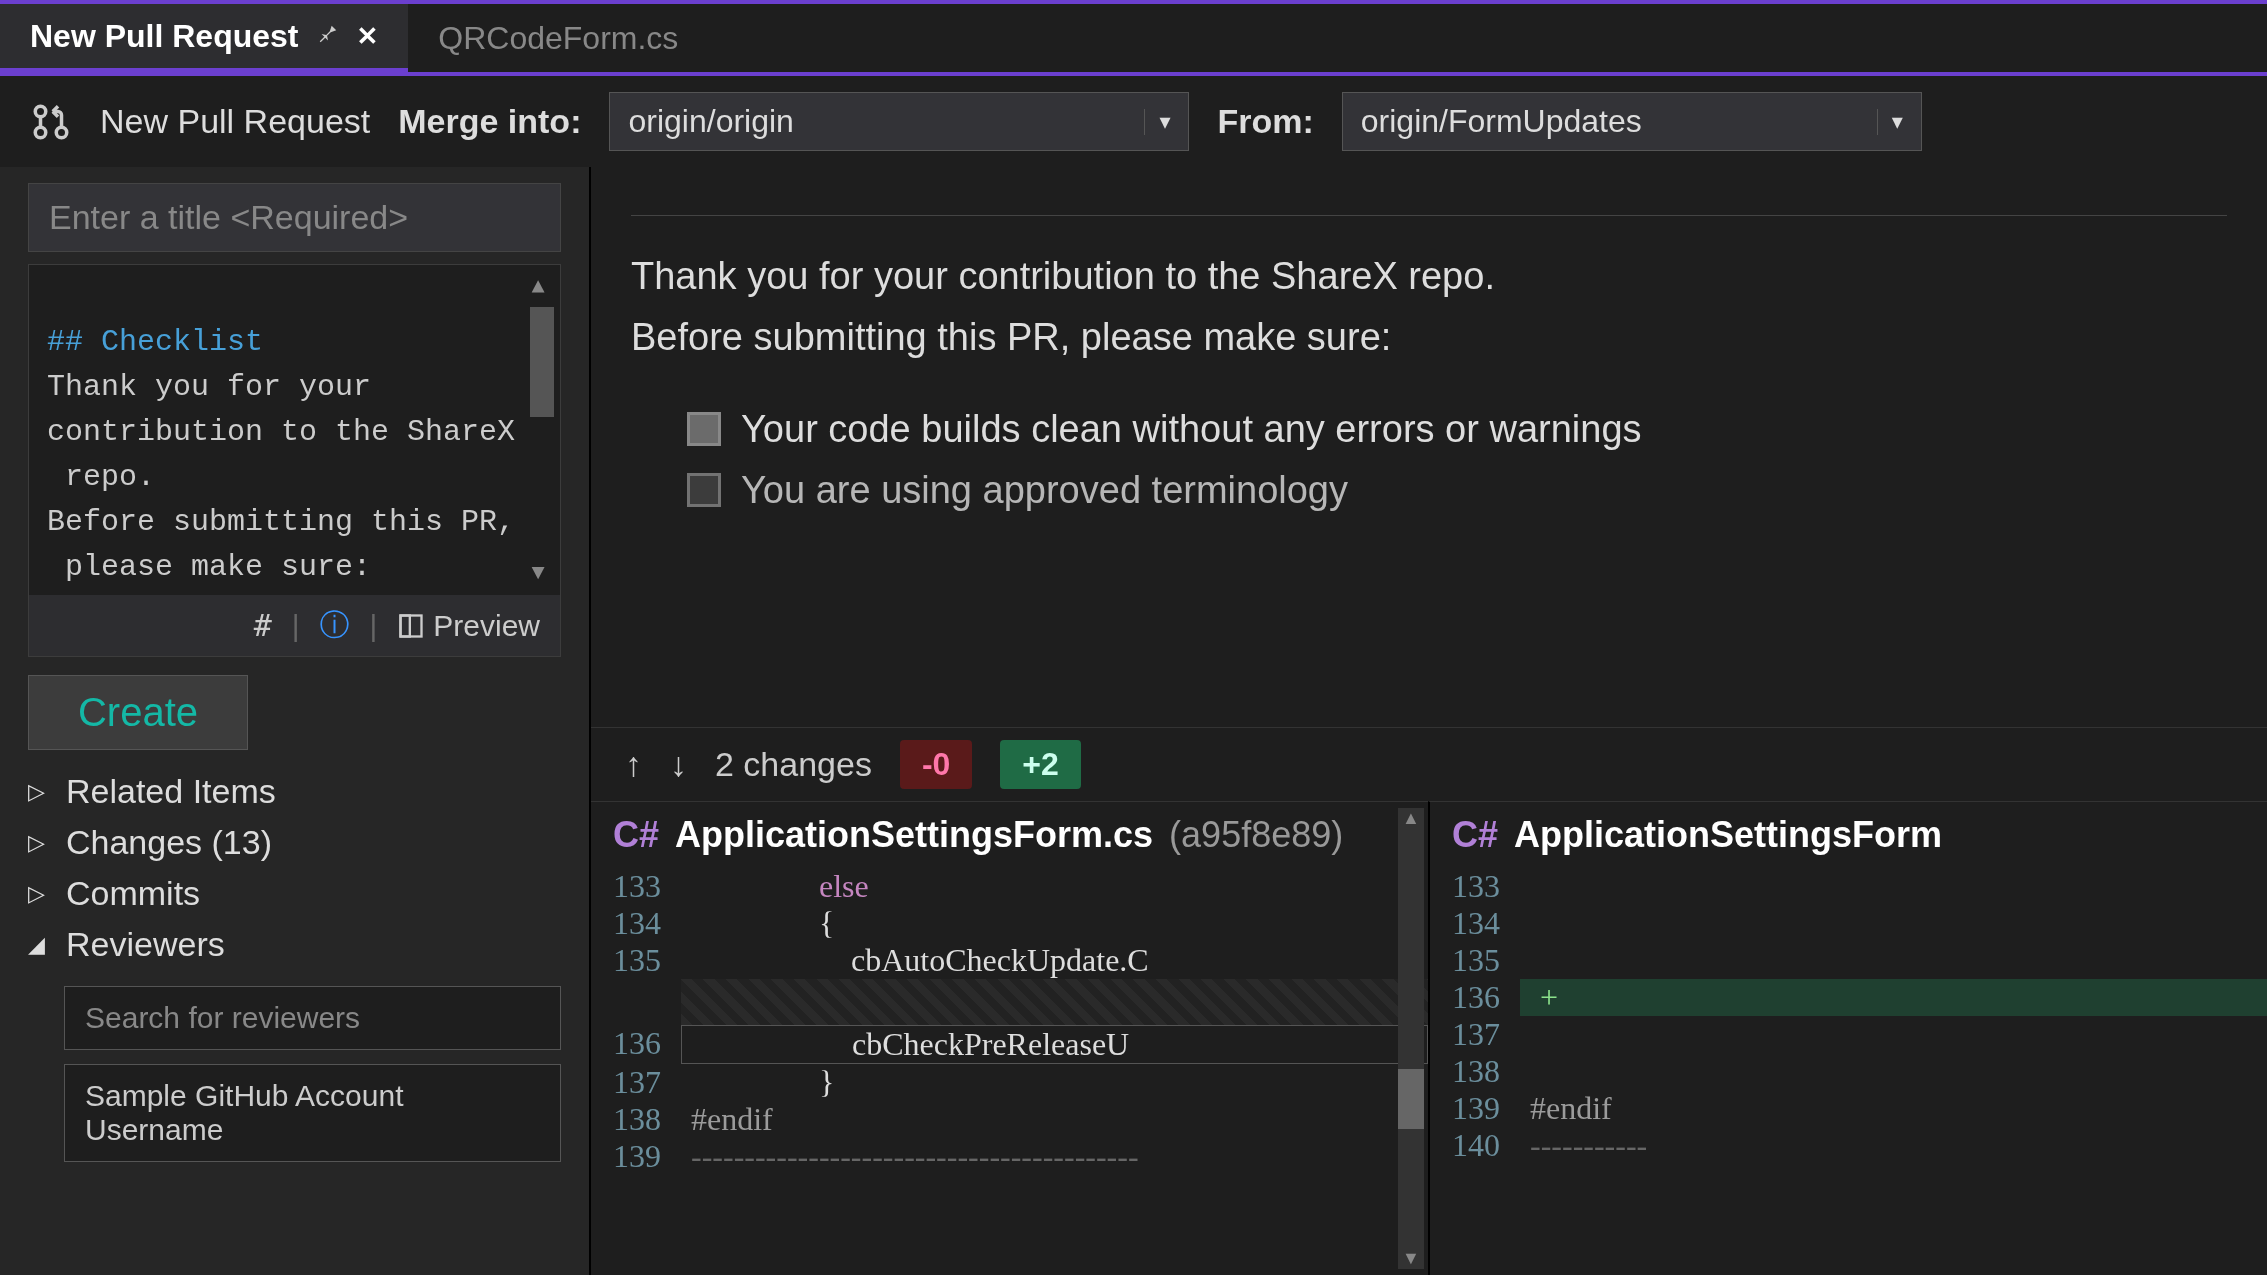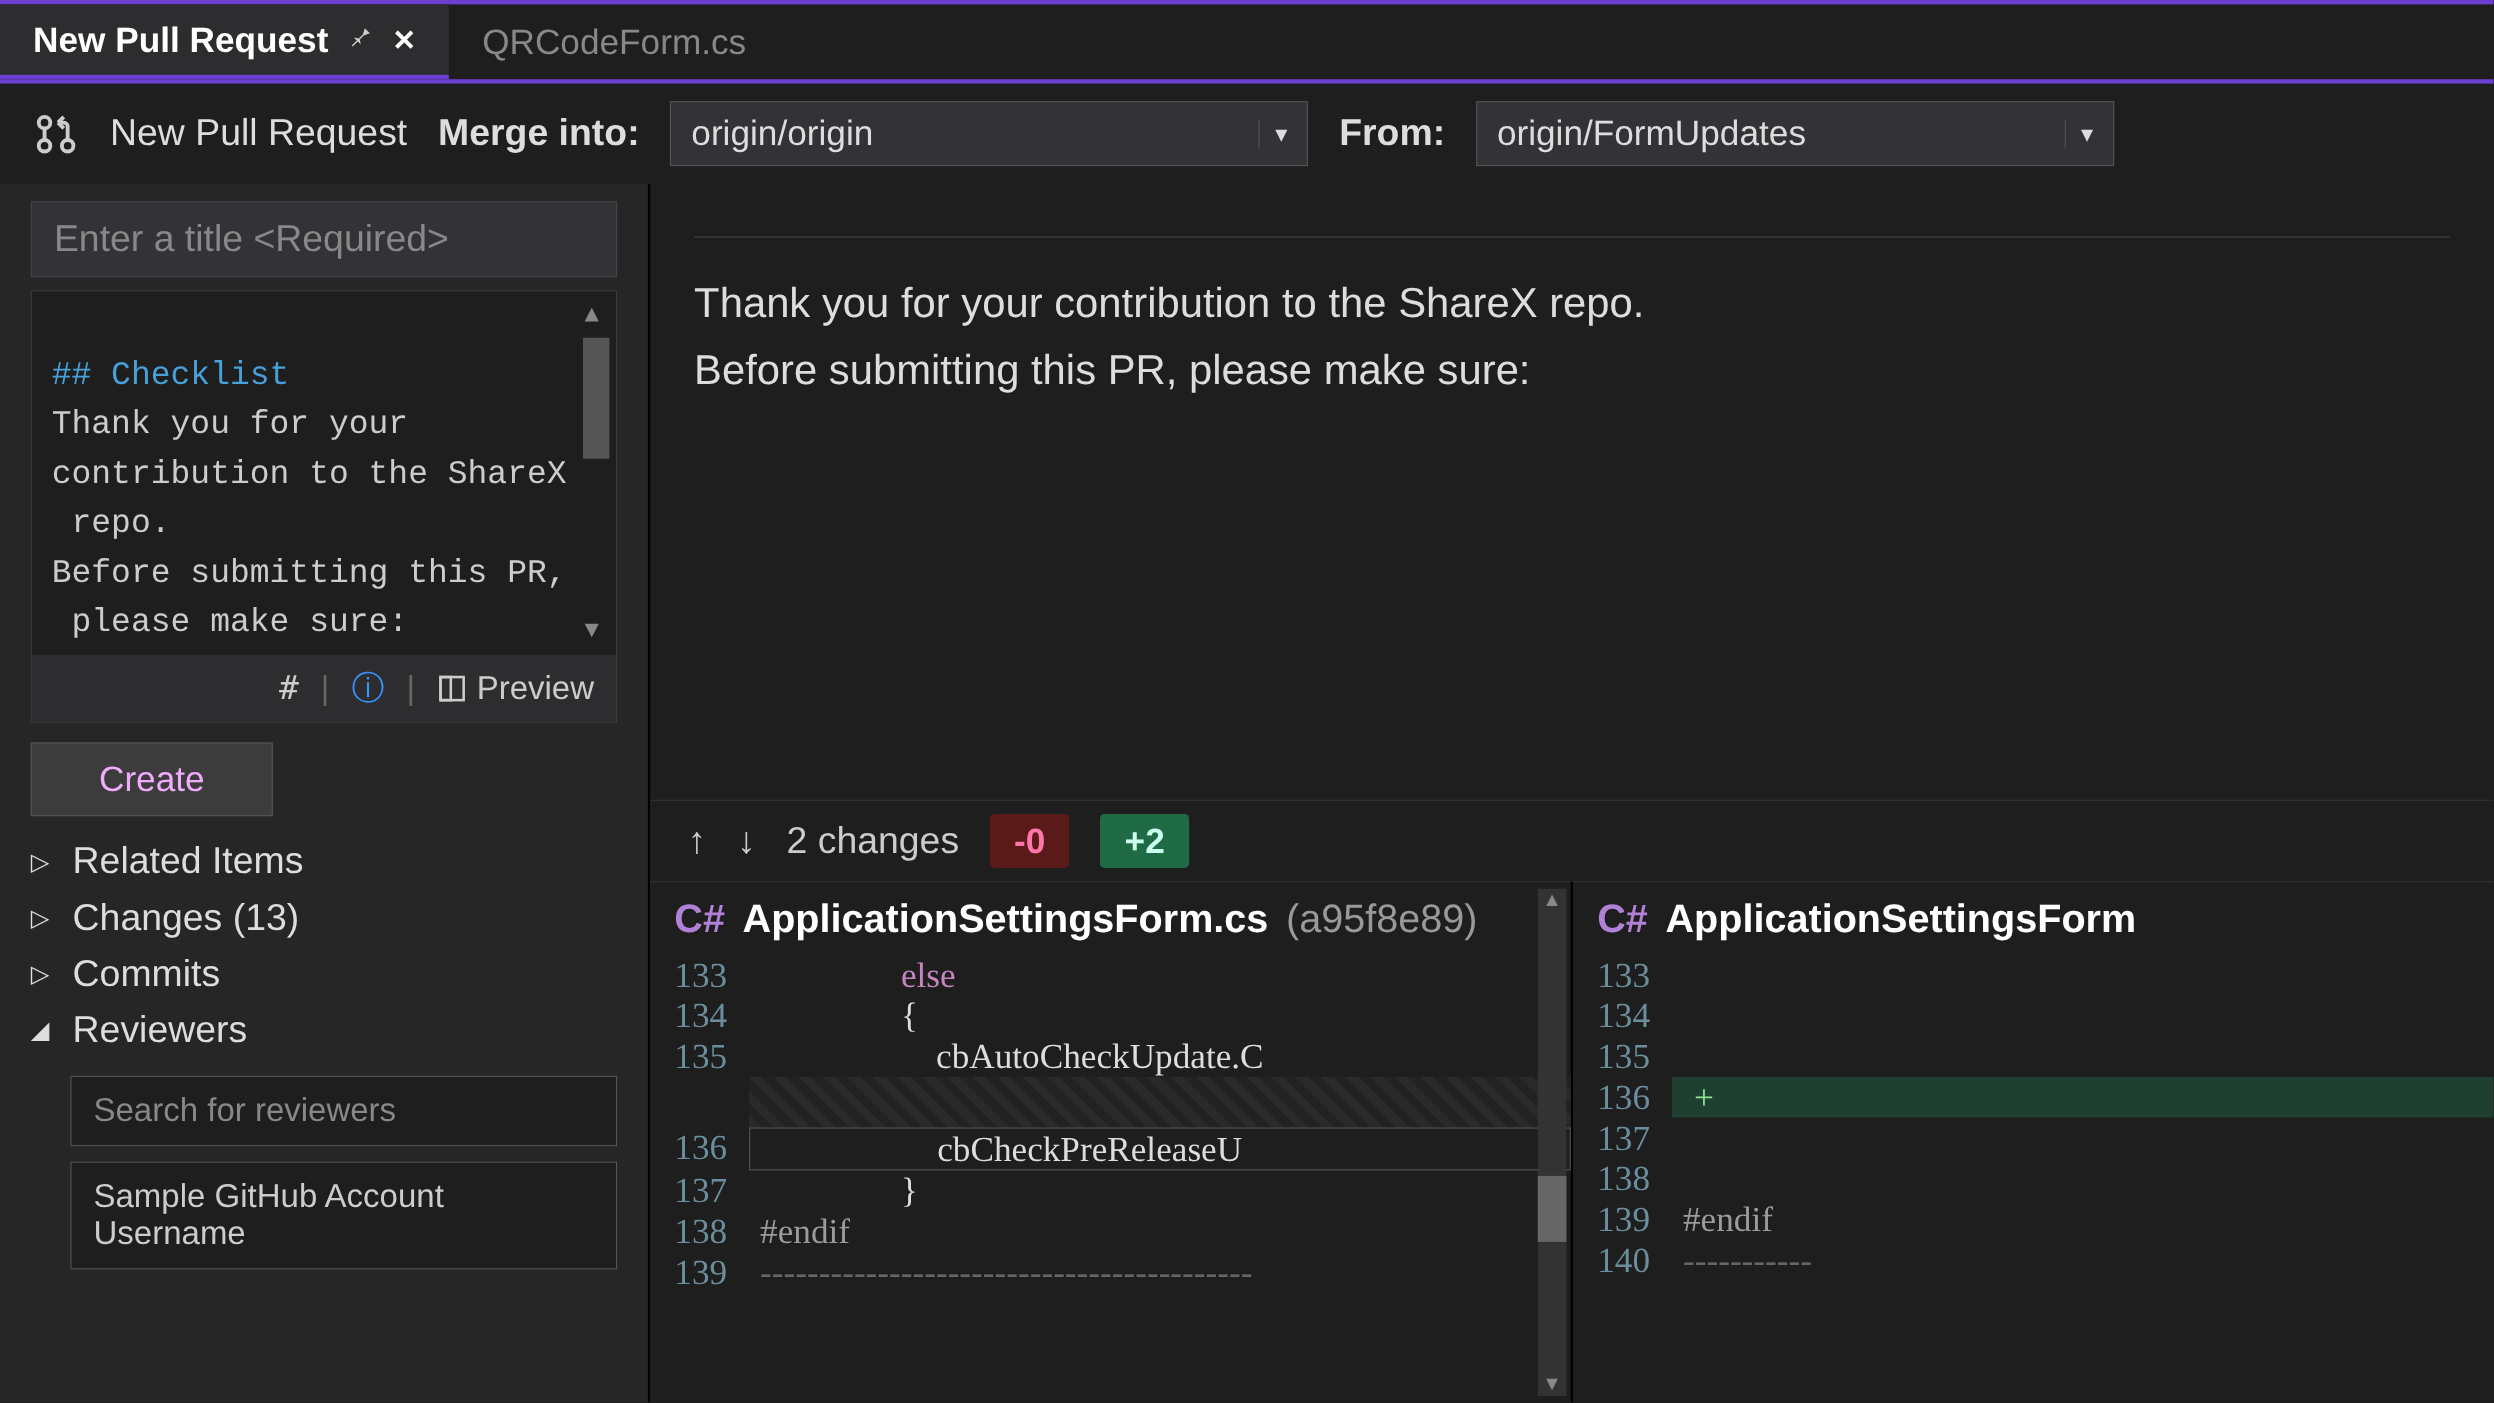--- a/index.html
+++ b/index.html
@@ -108,23 +108,23 @@
     background:#2d2d30;padding:10px 20px;font-size:30px;
   }
   .desc-toolbar .sep{color:#666}
   .desc-toolbar .hash{font-family:monospace;}
   .desc-toolbar .info{color:#3794ff;}
   .desc-toolbar .prev{display:flex;align-items:center;gap:8px;}
   .create-btn {
     margin-top: 18px;
     background: #3c3c3c;
     border: 1px solid #555;
-    color: #f0abfc;
+    color: #14b8a6;
     padding: 14px 40px;
-    font-size: 32px;
+    font-size: 40px;
     width: 220px;
     text-align: center;
   }
   .tree { margin-top: 22px; font-size: 34px; display:flex;flex-direction:column;gap:12px;}
   .tree-item { display:flex;align-items:center;gap:14px;color:#ddd;cursor:pointer;}
   .tree-item .arrow{font-size:22px;width:24px;}
   .reviewers-sub{margin-left:36px;margin-top:10px;display:flex;flex-direction:column;gap:14px;}
   .reviewers-sub input, .reviewer-chip{
     background:#1e1e1e;border:1px solid #555;padding:14px 20px;font-size:30px;color:#ccc;
   }
@@ -275,20 +275,30 @@
           <div class="reviewer-chip">Sample GitHub Account Username</div>
         </div>
       </div>
     </div>
 
     <div class="right">
       <div class="preview">
         <hr>
         <p>Thank you for your contribution to the ShareX repo.</p>
         <p>Before submitting this PR, please make sure:</p>
+        <ul>
+          <li>
+            <span class="cb on"></span>
+            <span>Your code builds clean without any errors or warnings</span>
+          </li>
+          <li class="cut">
+            <span class="cb"></span>
+            <span>You are using approved terminology</span>
+          </li>
+        </ul>
       </div>
 
       <div class="diff-header">
         <span class="nav">↑</span>
         <span class="nav">↓</span>
         <span>2 changes</span>
         <span class="badge del">-0</span>
         <span class="badge add">+2</span>
       </div>
 

